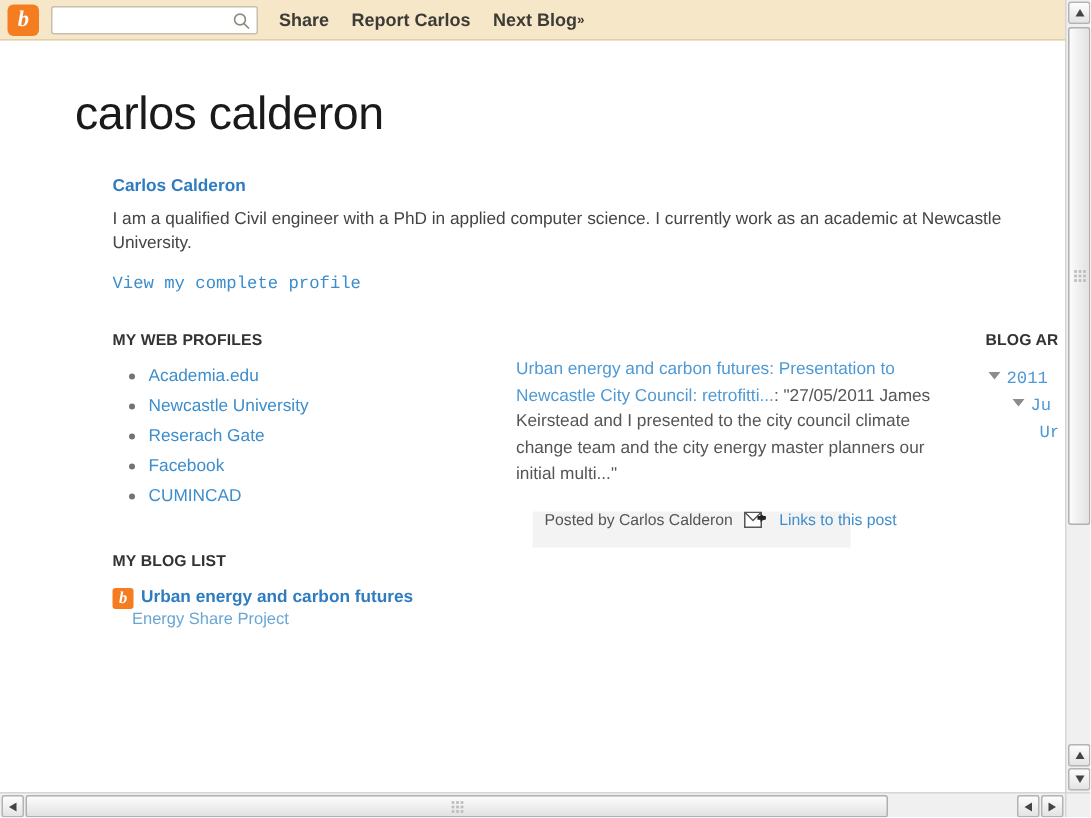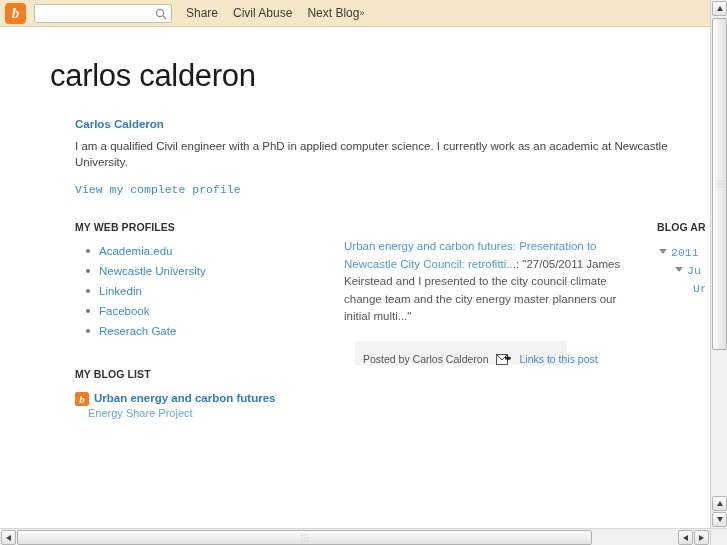--- a/index.html
+++ b/index.html
@@ -79,20 +79,21 @@
     right: 4px;
     top: 3px;
     width: 12px;
     height: 12px;
   }
   .nav-links {
     display: flex;
     align-items: center;
     margin-left: 14px;
     gap: 15px;
+    font-weight: bold;
   }
   .nav-links a {
     color: #3d3b35;
     font-size: 12px;
     text-decoration: none;
     white-space: nowrap;
   }
   .next-chev { font-size: 9px; position: relative; top: -1px; }
 
   
@@ -273,21 +274,21 @@
     text-decoration: none;
     margin-top: 16px;
   }
   .post-footer {
     margin-top: 15px;
     margin-left: 11px;
     width: 212px;
     background: #f3f3f3;
     height: 24px;
     display: flex;
-    align-items: flex-end;
+    align-items: flex-start;
     padding: 0 8px;
     box-sizing: border-box;
     gap: 8px;
   }
   .pf-text {
     font-size: 10.5px;
     color: #555555;
     white-space: nowrap;
   }
   .envelope-icon { width: 15px; height: 11px; flex: none; }
@@ -401,21 +402,21 @@
     <div class="nav-search">
       <input type="text" value="" placeholder="" style="">
       <svg class="search-icon" viewBox="0 0 12 12">
         <circle cx="5" cy="5" r="3.6" fill="none" stroke="#8f8a7e" stroke-width="1.1"></circle>
         <line x1="7.7" y1="7.7" x2="11" y2="11" stroke="#8f8a7e" stroke-width="1.1"></line>
       </svg>
     </div>
 
     <div class="nav-links">
       <a href="#">Share</a>
-      <a href="#">Civil Abuse</a>
+      <a href="#">Report Carlos</a>
       <a href="#"><span>Next Blog</span><span class="next-chev">»</span></a>
     </div>
   </div>
 
   <div class="page">
 
     <div class="blog-header">
       <h1 class="blog-title">carlos calderon</h1>
     </div>
 
@@ -425,23 +426,23 @@
       <a class="profile-link" href="#">View my complete profile</a>
     </div>
 
     <div class="columns">
 
       <div class="col-left">
         <div class="widget-title">MY WEB PROFILES</div>
         <ul class="link-list">
           <li><a href="#">Academia.edu</a></li>
           <li><a href="#">Newcastle University</a></li>
-          <li><a href="#">Linkedin</a></li>
+          <li><a href="#">Reserach Gate</a></li>
           <li><a href="#">Facebook</a></li>
-          <li><a href="#">Reserach Gate</a></li>
+          <li><a href="#">CUMINCAD</a></li>
         </ul>
 
         <div class="bloglist-section">
           <div class="widget-title">MY BLOG LIST</div>
           <div class="bloglist-item">
             <div class="bl-icon">
               <span>b</span>
             </div>
             <div class="bl-text">
               <a class="bl-title" href="#">Urban energy and carbon futures</a>

